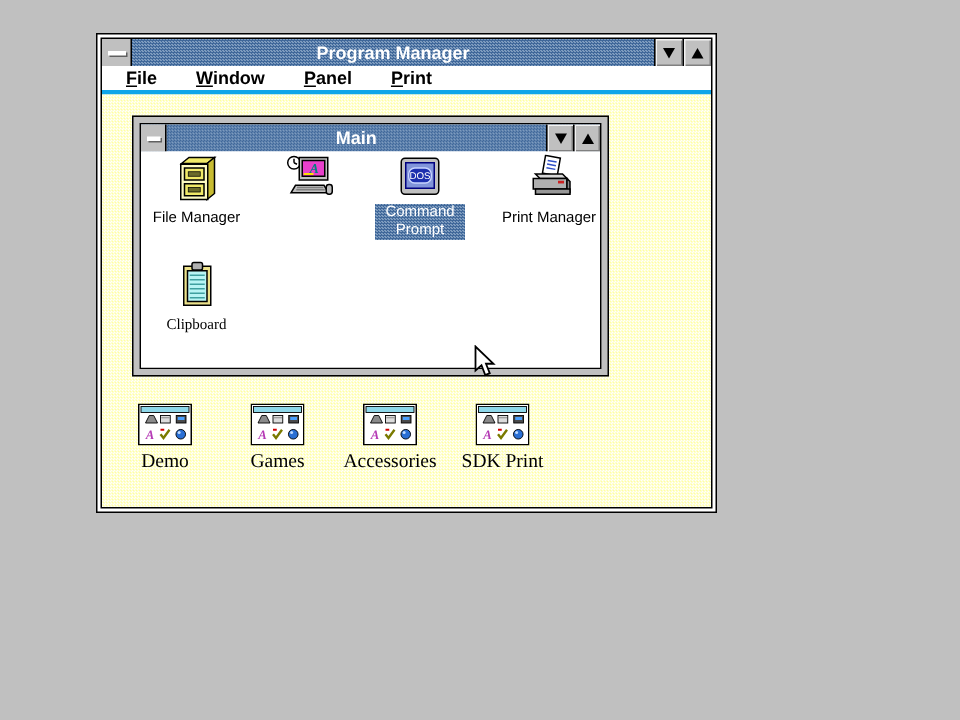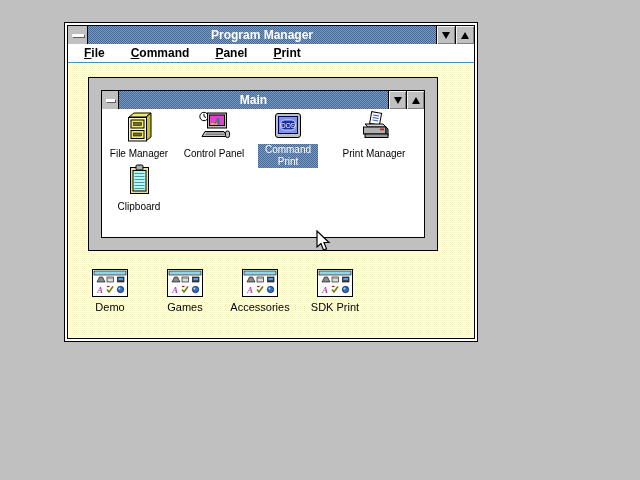--- a/index.html
+++ b/index.html
@@ -38,33 +38,33 @@
   .tb-buttons { display:flex; }
   .tb-btn {
     width:19px; background:#c0c0c0; border-left:1px solid #000;
     box-shadow: inset 1px 1px 0 #f2f2f2, inset -1px -1px 0 #808080;
     display:flex; align-items:center; justify-content:center; cursor:default;
   }
   .tri-down { width:0; height:0; border-left:4px solid transparent; border-right:4px solid transparent; border-top:7px solid #000; }
   .tri-up   { width:0; height:0; border-left:4px solid transparent; border-right:4px solid transparent; border-bottom:7px solid #000; }
 
   .menubar {
-    height:19px; flex:0 0 19px; background:#fff; border-bottom:1px solid #0ea5e9;
+    height:19px; flex:0 0 19px; background:#fff; border-bottom:3px solid #0ea5e9;
     display:flex; align-items:center; padding-left:16px; gap:26px;
     font-weight:bold; font-size:12px; color:#000;
   }
   .menu-item { display:inline-block; line-height:17px; }
   .menu-item::first-letter { text-decoration:underline; }
 
   .pm-client { flex:1; position:relative; }
 
   
   .main-window {
-    position:absolute; left:20px; top:14px; width:350px; height:174px;
-    border:1px solid #000; background:#c0c0c0; padding:12px;
+    position:absolute; left:20px; top:14px; width:318px; height:174px;
+    border:1px solid #000; background:#c0c0c0; padding:4px;
   }
   .main-inner { width:100%; height:100%; border:1px solid #000; display:flex; flex-direction:column; background:#fff; }
   .main-window .ctrlbox { width:17px; }
   .main-window .ctrlbox .dash { width:9px; }
   .main-window .tb-btn { width:18px; }
   .main-client { flex:1; position:relative; background:#fff; }
 
   
   .prog-item { position:absolute; width:72px; text-align:center; cursor:default; }
   .prog-item .icon32 { width:32px; height:32px; margin:0 auto; display:block; }
@@ -73,21 +73,21 @@
     padding:0 2px; max-width:68px;
   }
   .prog-label.sel {
     background: repeating-conic-gradient(#7e9cbf 0% 25%, #40689a 0% 50%);
     background-size:2px 2px; color:#fff; max-width:60px;
   }
 
   
   .group-item { position:absolute; width:76px; text-align:center; cursor:default; }
   .group-item svg { display:block; margin:0 auto; }
-  .group-label { display:inline-block; margin-top:4px; font-size:11px; line-height:12px; color:#000; }
+  .group-label { display:inline-block; margin-top:4px; font-size:13px; line-height:12px; color:#000;font-family:Liberation Serif, serif; }
 
   
   .cursor { position:absolute; left:316px; top:230px; pointer-events:none; z-index:50; }
 </style>
 </head>
 <body>
 
 <div class="desktop">
 
   <div class="pm-window">
@@ -103,21 +103,21 @@
               <div class="tri-down"></div>
             </div>
           <div class="tb-btn">
               <div class="tri-up"></div>
             </div>
         </div>
       </div>
 
       <div class="menubar">
         <span class="menu-item">File</span>
-        <span class="menu-item">Command</span>
+        <span class="menu-item">Window</span>
         <span class="menu-item">Panel</span>
         <span class="menu-item">Print</span>
       </div>
 
       <div class="pm-client dither-yellow">
 
         <div class="main-window">
           <div class="main-inner">
             <div class="titlebar dither-blue">
               <div class="ctrlbox">
@@ -156,51 +156,50 @@
                   <line x1="6" y1="5.5" x2="8" y2="6.5" stroke="#000"></line>
                   <rect x="9.5" y="2" width="19" height="15" fill="#c0c0c0" stroke="#000"></rect>
                   <rect x="11.5" y="4" width="15" height="10.5" fill="#e840cc" stroke="#000"></rect>
                   <line x1="12.5" y1="13" x2="19" y2="13" stroke="#ffe000" stroke-width="1.2"></line>
                   <text x="19.5" y="12.5" font-size="9" font-style="italic" font-weight="bold" fill="#007f7f" text-anchor="middle" font-family="Liberation Serif, serif">A</text>
                   <polygon points="7,20.5 26,20.5 29,25.5 4,25.5" fill="#c0c0c0" stroke="#000"></polygon>
                   <line x1="8" y1="22" x2="25.5" y2="22" stroke="#808080"></line>
                   <line x1="7.5" y1="23.5" x2="26.5" y2="23.5" stroke="#808080"></line>
                   <rect x="27.5" y="20" width="4" height="6.5" rx="1.8" fill="#c0c0c0" stroke="#000"></rect>
                 </svg>
-                <span class="prog-label">Control Panel</span>
               </div>
 
               <div class="prog-item" style="left:150px; top:2px;">
                 <svg class="icon32" viewBox="0 0 32 32">
                   <rect x="3.5" y="2.5" width="25" height="24" rx="2.5" fill="#c0c0c0" stroke="#000"></rect>
                   <rect x="6.5" y="5.5" width="19" height="17" fill="#8194da" stroke="#00007f"></rect>
                   <rect x="8.5" y="9" width="15" height="10" rx="4" fill="#1c2fae" stroke="#c8d4ff"></rect>
                   <text x="16" y="16.5" font-size="6.5" fill="#ffffff" text-anchor="middle" font-family="Liberation Sans, sans-serif">DOS</text>
                 </svg>
-                <span class="prog-label sel">Command Print</span>
+                <span class="prog-label sel">Command Prompt</span>
               </div>
 
               <div class="prog-item" style="left:236px; top:2px;">
                 <svg class="icon32" viewBox="0 0 32 32">
                   <g transform="rotate(10 18 8)">
                     <rect x="12.5" y="1.5" width="10" height="12" fill="#fff" stroke="#000"></rect>
                     <line x1="14.5" y1="4.5" x2="20.5" y2="4.5" stroke="#3050c8"></line>
                     <line x1="14.5" y1="7" x2="20.5" y2="7" stroke="#3050c8"></line>
                     <line x1="14.5" y1="9.5" x2="20.5" y2="9.5" stroke="#3050c8"></line>
                   </g>
                   <polygon points="7,13 25,13 28,16 10,16" fill="#d8d8d8" stroke="#000"></polygon>
                   <rect x="5.5" y="16" width="22.5" height="7" fill="#b0b0b0" stroke="#000"></rect>
                   <polygon points="28,16 30,18 30,25 28,23" fill="#8a8a8a" stroke="#000"></polygon>
                   <rect x="22" y="17.5" width="4" height="1.8" fill="#cc2020"></rect>
                   <rect x="7" y="23" width="23" height="3.5" fill="#989898" stroke="#000"></rect>
                 </svg>
                 <span class="prog-label">Print Manager</span>
               </div>
 
-              <div class="prog-item" style="left:1px; top:55px;">
+              <div class="prog-item" style="left:1px; top:73px;font-family:Liberation Serif, serif;">
                 <svg class="icon32" viewBox="0 0 32 32">
                   <rect x="7.5" y="3.5" width="18" height="26" fill="#ece28c" stroke="#000"></rect>
                   <rect x="10" y="6.5" width="13" height="20.5" fill="#b8f4f4" stroke="#000"></rect>
                   <line x1="11.5" y1="9.5" x2="21.5" y2="9.5" stroke="#3f9f9f"></line>
                   <line x1="11.5" y1="12.5" x2="21.5" y2="12.5" stroke="#3f9f9f"></line>
                   <line x1="11.5" y1="15.5" x2="21.5" y2="15.5" stroke="#3f9f9f"></line>
                   <line x1="11.5" y1="18.5" x2="21.5" y2="18.5" stroke="#3f9f9f"></line>
                   <line x1="11.5" y1="21.5" x2="21.5" y2="21.5" stroke="#3f9f9f"></line>
                   <line x1="11.5" y1="24.5" x2="21.5" y2="24.5" stroke="#3f9f9f"></line>
                   <rect x="13" y="1" width="7" height="5" rx="1.2" fill="#b0b0b0" stroke="#000"></rect>

